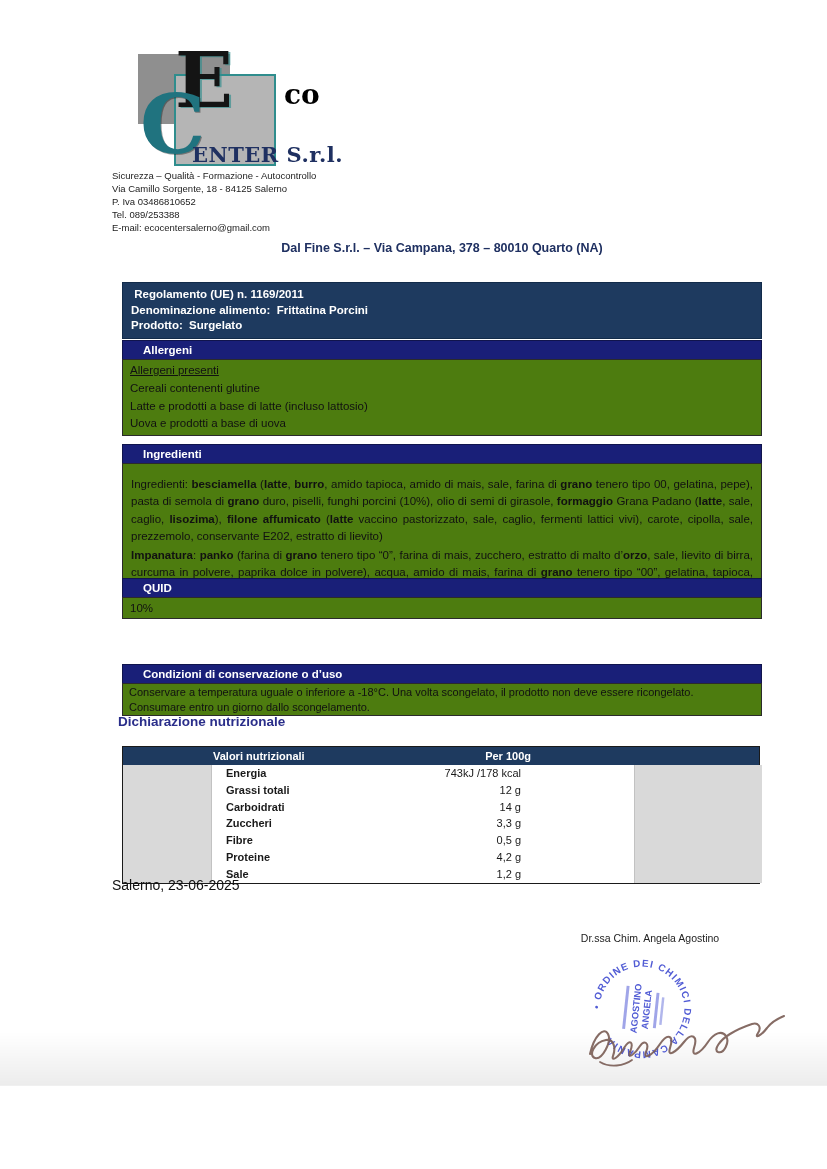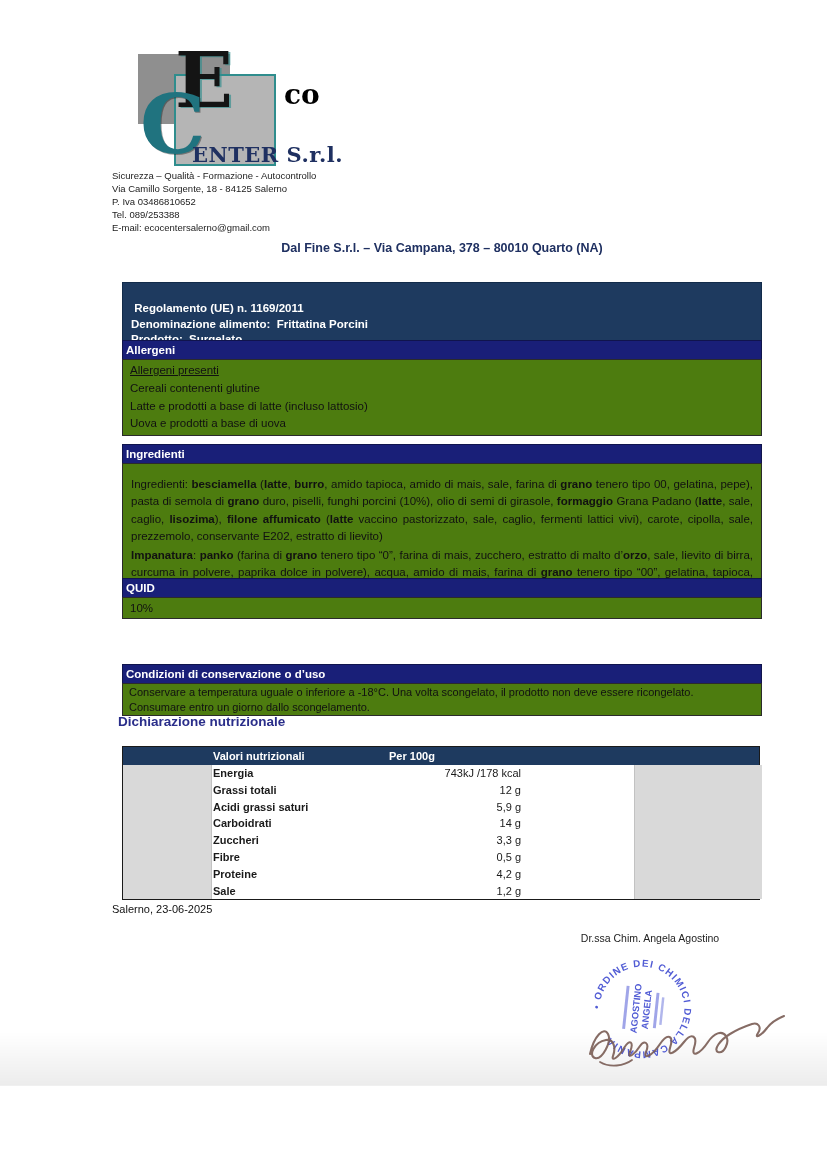--- a/index.html
+++ b/index.html
@@ -23,50 +23,50 @@
   
   .company{position:absolute;left:112px;top:169px;font-size:9.5px;line-height:13px;color:#222;}
 
   
   .recipient{position:absolute;left:122px;top:241px;width:640px;text-align:center;
     font-size:12.5px;font-weight:bold;color:#1f3061;}
 
   
   .regbox{position:absolute;left:122px;top:282px;width:640px;box-sizing:border-box;
     background:#1e3a5f;border:1px solid #122b4a;color:#fff;font-weight:bold;
-    font-size:11.5px;line-height:15.5px;padding:18px 8px;}
+    font-size:11.5px;line-height:15.5px;padding:4px 8px;}
   .regbox .regline{white-space:pre-wrap;}
 
   
   .section{position:absolute;left:122px;width:640px;box-sizing:border-box;}
-  .bar{background:#191f78;color:#fff;font-weight:bold;font-size:11.5px;padding:3px 3px;
+  .bar{background:#191f78;color:#fff;font-weight:bold;font-size:11.5px;padding:3px 20px;
     box-sizing:border-box;border:1px solid #10144d;border-bottom:none;}
   .boxbody{background:#4d7c0f;border:1px solid #2b2b2b;box-sizing:border-box;
     font-size:11.5px;color:#111;padding:2px 7px;}
   .allergen-line{line-height:17.8px;}
   .allergen-line.first{text-decoration:underline;}
   .ing-par{line-height:17.4px;text-align:justify;margin:0 0 1px 0;font-size:11.5px;}
   .cond-line{line-height:14.5px;font-size:11px;}
 
   
   .nutri-title{position:absolute;left:118px;top:714px;font-size:13.5px;font-weight:bold;color:#2a2e8a;}
   .ntable{position:absolute;left:122px;top:746px;width:638px;box-sizing:border-box;border:1px solid #1a1a1a;background:#fff;}
   .nheader{position:relative;height:18px;background:#1e3a5f;color:#fff;font-weight:bold;font-size:11px;line-height:18px;}
   .nheader .c1{position:absolute;left:90px;}
-  .nheader .c2{position:absolute;left:266px;width:142px;text-align:left;}
+  .nheader .c2{position:absolute;left:266px;width:142px;text-align:right;}
   .nbody{position:relative;}
   .gray-col{position:absolute;top:0;bottom:0;background:#d9d9d9;}
   .gray-col.left{left:0;width:88px;border-right:1px solid #c2c2c2;}
   .gray-col.right{left:511px;width:127px;border-left:1px solid #c2c2c2;}
   .nrow{position:relative;display:grid;grid-template-columns:88px 178px 142px 1fr;height:16.8px;line-height:16.8px;font-size:11px;}
-  .nrow .lbl{grid-column:2;font-weight:bold;padding-left:2px;}
+  .nrow .lbl{grid-column:2;font-weight:bold;padding-left:15px;}
   .nrow .val{grid-column:3;text-align:right;padding-right:10px;}
 
   
-  .placedate{position:absolute;left:112px;top:903px;font-size:11px;color:#111;}
+  .placedate{position:absolute;left:112px;top:877px;font-size:14px;color:#111;}
   .signatory{position:absolute;left:500px;top:932px;width:300px;text-align:center;font-size:10.5px;color:#222;}
   .stamp{position:absolute;left:583px;top:950px;opacity:.88;}
   .signature{position:absolute;left:580px;top:1002px;opacity:.9;}
 </style>
 </head>
 <body>
 
 <div class="page">
 
   <div class="page-edge"></div>
@@ -137,24 +137,20 @@
     <div class="nbody">
       <div class="gray-col left"></div>
       <div class="gray-col right"></div>
       <div class="nrow">
           <span class="lbl">Energia</span>
           <span class="val">743kJ /178 kcal</span>
         </div>
       <div class="nrow">
           <span class="lbl">Grassi totali</span>
           <span class="val">12 g</span>
-        </div>
-      <div class="nrow">
-          <span class="lbl">Acidi grassi saturi</span>
-          <span class="val">5,9 g</span>
         </div>
       <div class="nrow">
           <span class="lbl">Carboidrati</span>
           <span class="val">14 g</span>
         </div>
       <div class="nrow">
           <span class="lbl">Zuccheri</span>
           <span class="val">3,3 g</span>
         </div>
       <div class="nrow">

